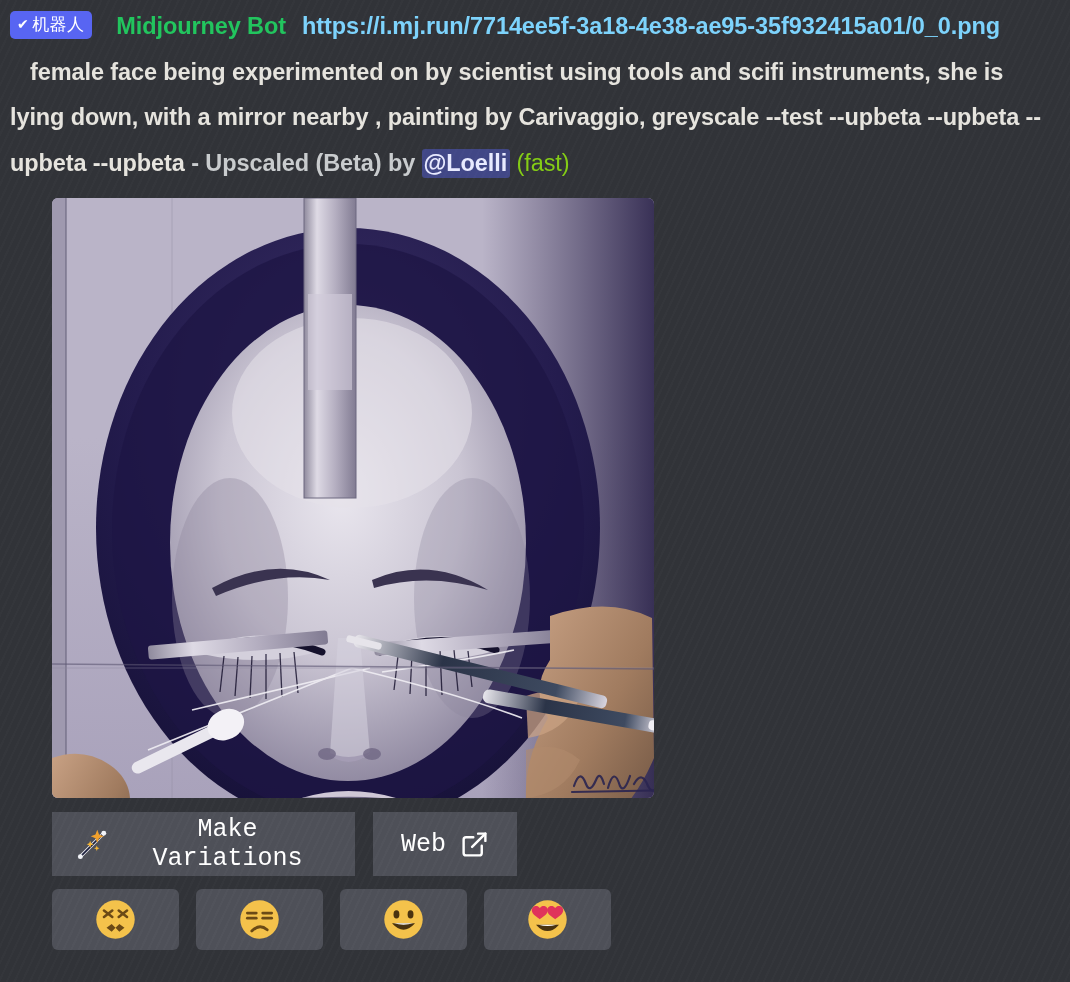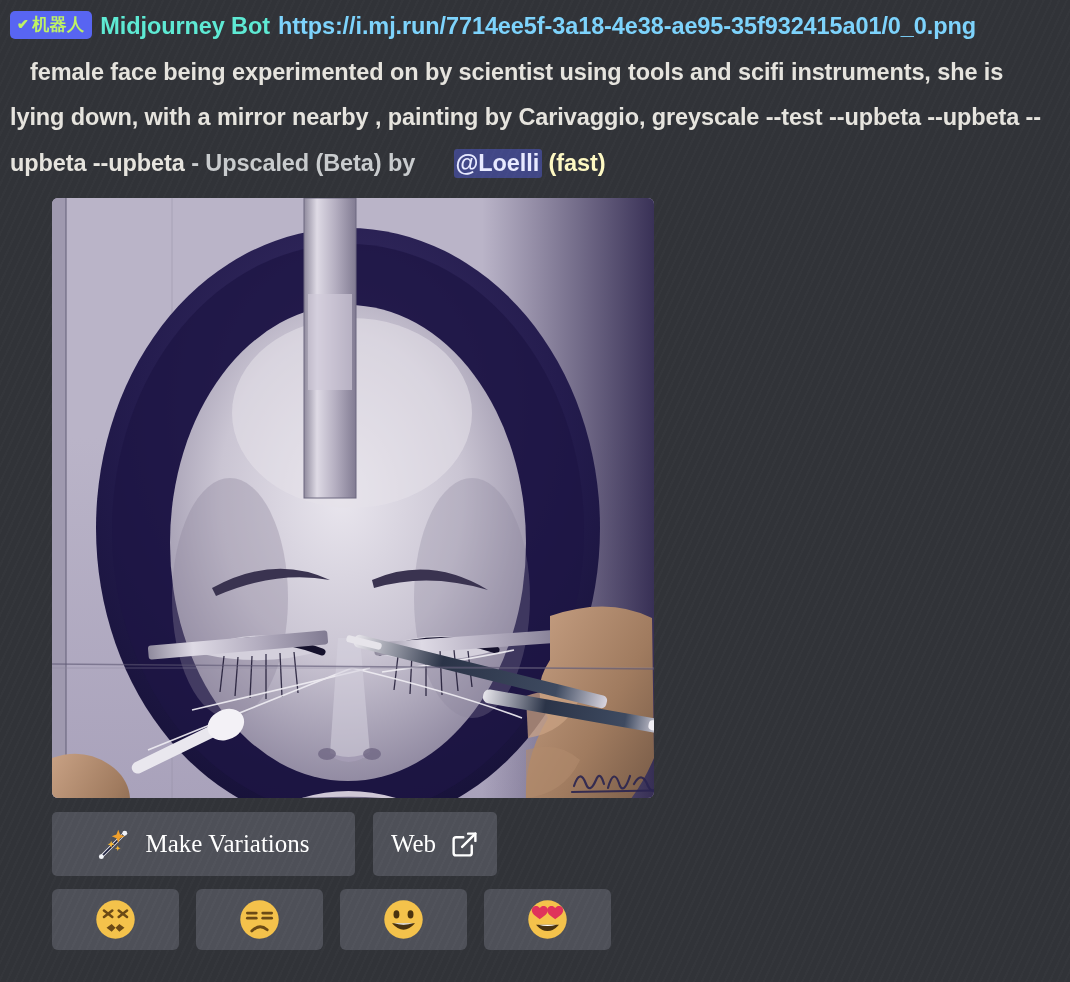--- a/index.html
+++ b/index.html
@@ -32,40 +32,40 @@
     padding: 0 12px 0 10px;
     font-size: 23.5px;
     line-height: 45.5px;
     letter-spacing: -0.1px;
     word-wrap: break-word;
   }
 
   .bot-tag {
     display: inline-block;
     background: #5865f2;
-    color: #bef264;
+    color: #ffffff;
     font-size: 17px;
-    font-weight: 700;
+    font-weight: 400;
     line-height: 1;
     padding: 5px 8px 6px 7px;
     border-radius: 5px;
     vertical-align: 4px;
-    margin-right: 8px;
+    margin-right: 24px;
     letter-spacing: 0.4px;
   }
   .bot-tag .check {
     font-size: 14px;
     margin-right: 3px;
     vertical-align: 1px;
   }
 
   .author {
-    color: #5eead4;
+    color: #22c55e;
     font-weight: 600;
-    margin-right: 8px;
+    margin-right: 16px;
   }
 
   .link {
     color: #7dd3fc;
     font-weight: 700;
     text-decoration: none;
     word-break: break-all;
   }
 
   .prompt {
@@ -78,26 +78,25 @@
     color: #c9ccce;
     font-weight: 700;
   }
 
   .mention {
     background: rgba(88,101,242,0.42);
     color: #e8eaff;
     font-weight: 700;
     border-radius: 3px;
     padding: 1px 3px 2px 2px;
-    margin-left: 32px;
   }
 
   .speed {
-    color: #fef9c3;
-    font-weight: 700;
+    color: #84cc16;
+    font-weight: 400;
   }
 
   
   .attachment-wrap {
     padding: 12px 0 0 52px;
   }
   .attachment {
     position: relative;
     width: 602px;
     height: 600px;
@@ -111,42 +110,42 @@
 
   
   .btn-row {
     padding: 14px 0 0 52px;
     display: flex;
     gap: 18px;
   }
   .action-btn {
     background: #4e5058;
     border: none;
-    border-radius: 5px;
+    border-radius: 0;
     height: 64px;
     color: #ffffff;
-    font-family: Liberation Serif, serif;
+    font-family: Liberation Mono, monospace;
     font-size: 25px;
     font-weight: 400;
     display: flex;
     align-items: center;
     justify-content: center;
     gap: 14px;
     cursor: pointer;
     padding: 0 24px;
     position: relative;
     background-image:
       repeating-linear-gradient(115deg,
         rgba(255,255,255,0.020) 0px,
         rgba(255,255,255,0.020) 2px,
         rgba(0,0,0,0.0) 2px,
         rgba(0,0,0,0.0) 7px);
   }
   .btn-make-variations { width: 303px; }
-  .btn-web { width: 124px; }
+  .btn-web { width: 144px; }
 
   .wand-icon { width: 34px; height: 34px; flex: none; }
   .ext-icon  { width: 29px; height: 29px; flex: none; }
 
   
   .reaction-row {
     padding: 13px 0 0 52px;
     display: flex;
     gap: 17px;
   }

